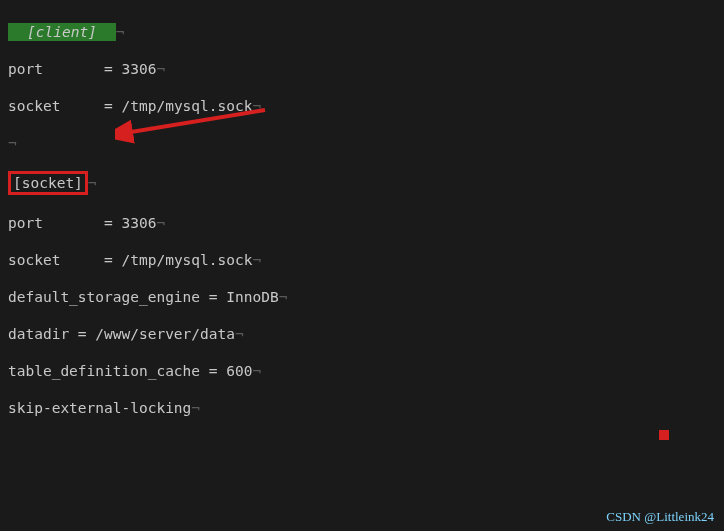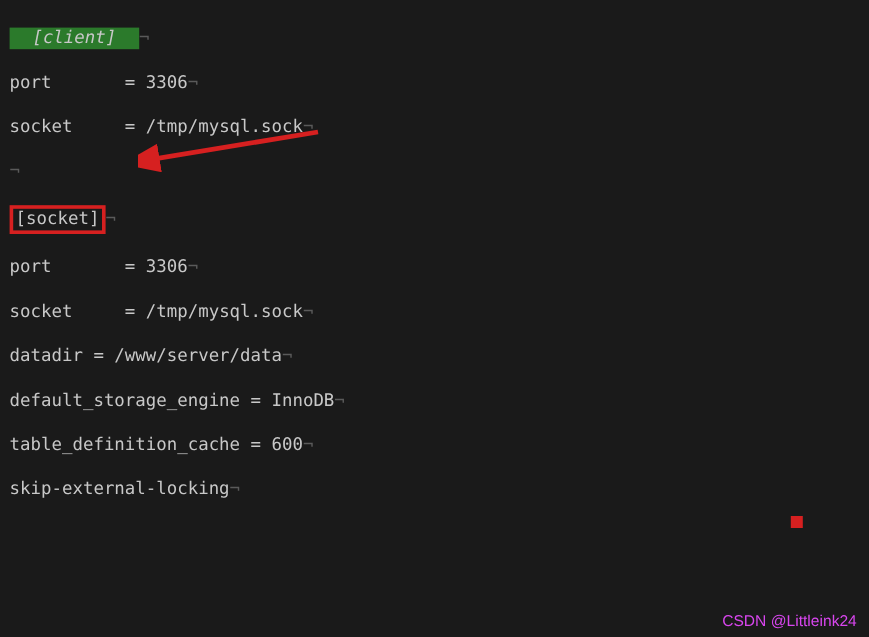--- a/index.html
+++ b/index.html
@@ -35,23 +35,23 @@
   .arrow {
     position: absolute;
     left: 115px;
     top: 105px;
     pointer-events: none;
   }
   .watermark {
     position: absolute;
     right: 10px;
     bottom: 6px;
-    color: #d946ef;
+    color: #7dd3fc;
     font-size: 13px;
-    font-family: Liberation Sans, sans-serif;
+    font-family: Liberation Serif, serif;
   }
   .red-square {
     position: absolute;
     right: 55px;
     top: 430px;
     width: 10px;
     height: 10px;
     background: #d62020;
   }
 </style>
@@ -59,22 +59,22 @@
 <body>
 
 <div class="editor">
 <span class="line"><span class="highlight-green">[client]</span><span class="pilcrow">¬</span></span>
 <span class="line"><span>port</span><span>       = 3306</span><span class="pilcrow">¬</span></span>
 <span class="line"><span>socket</span><span>     = /tmp/mysql.sock</span><span class="pilcrow">¬</span></span>
 <span class="line"><span class="pilcrow">¬</span></span>
 <span class="line"><span class="redbox"><span>[socket]</span></span><span class="pilcrow">¬</span></span>
 <span class="line"><span>port</span><span>       = 3306</span><span class="pilcrow">¬</span></span>
 <span class="line"><span>socket</span><span>     = /tmp/mysql.sock</span><span class="pilcrow">¬</span></span>
+<span class="line"><span>default_storage_engine = InnoDB</span><span class="pilcrow">¬</span></span>
 <span class="line"><span>datadir = /www/server/data</span><span class="pilcrow">¬</span></span>
-<span class="line"><span>default_storage_engine = InnoDB</span><span class="pilcrow">¬</span></span>
 <span class="line"><span>table_definition_cache = 600</span><span class="pilcrow">¬</span></span>
 <span class="line"><span>skip-external-locking</span><span class="pilcrow">¬</span></span>
 
 
 
 
 
 
 
 

